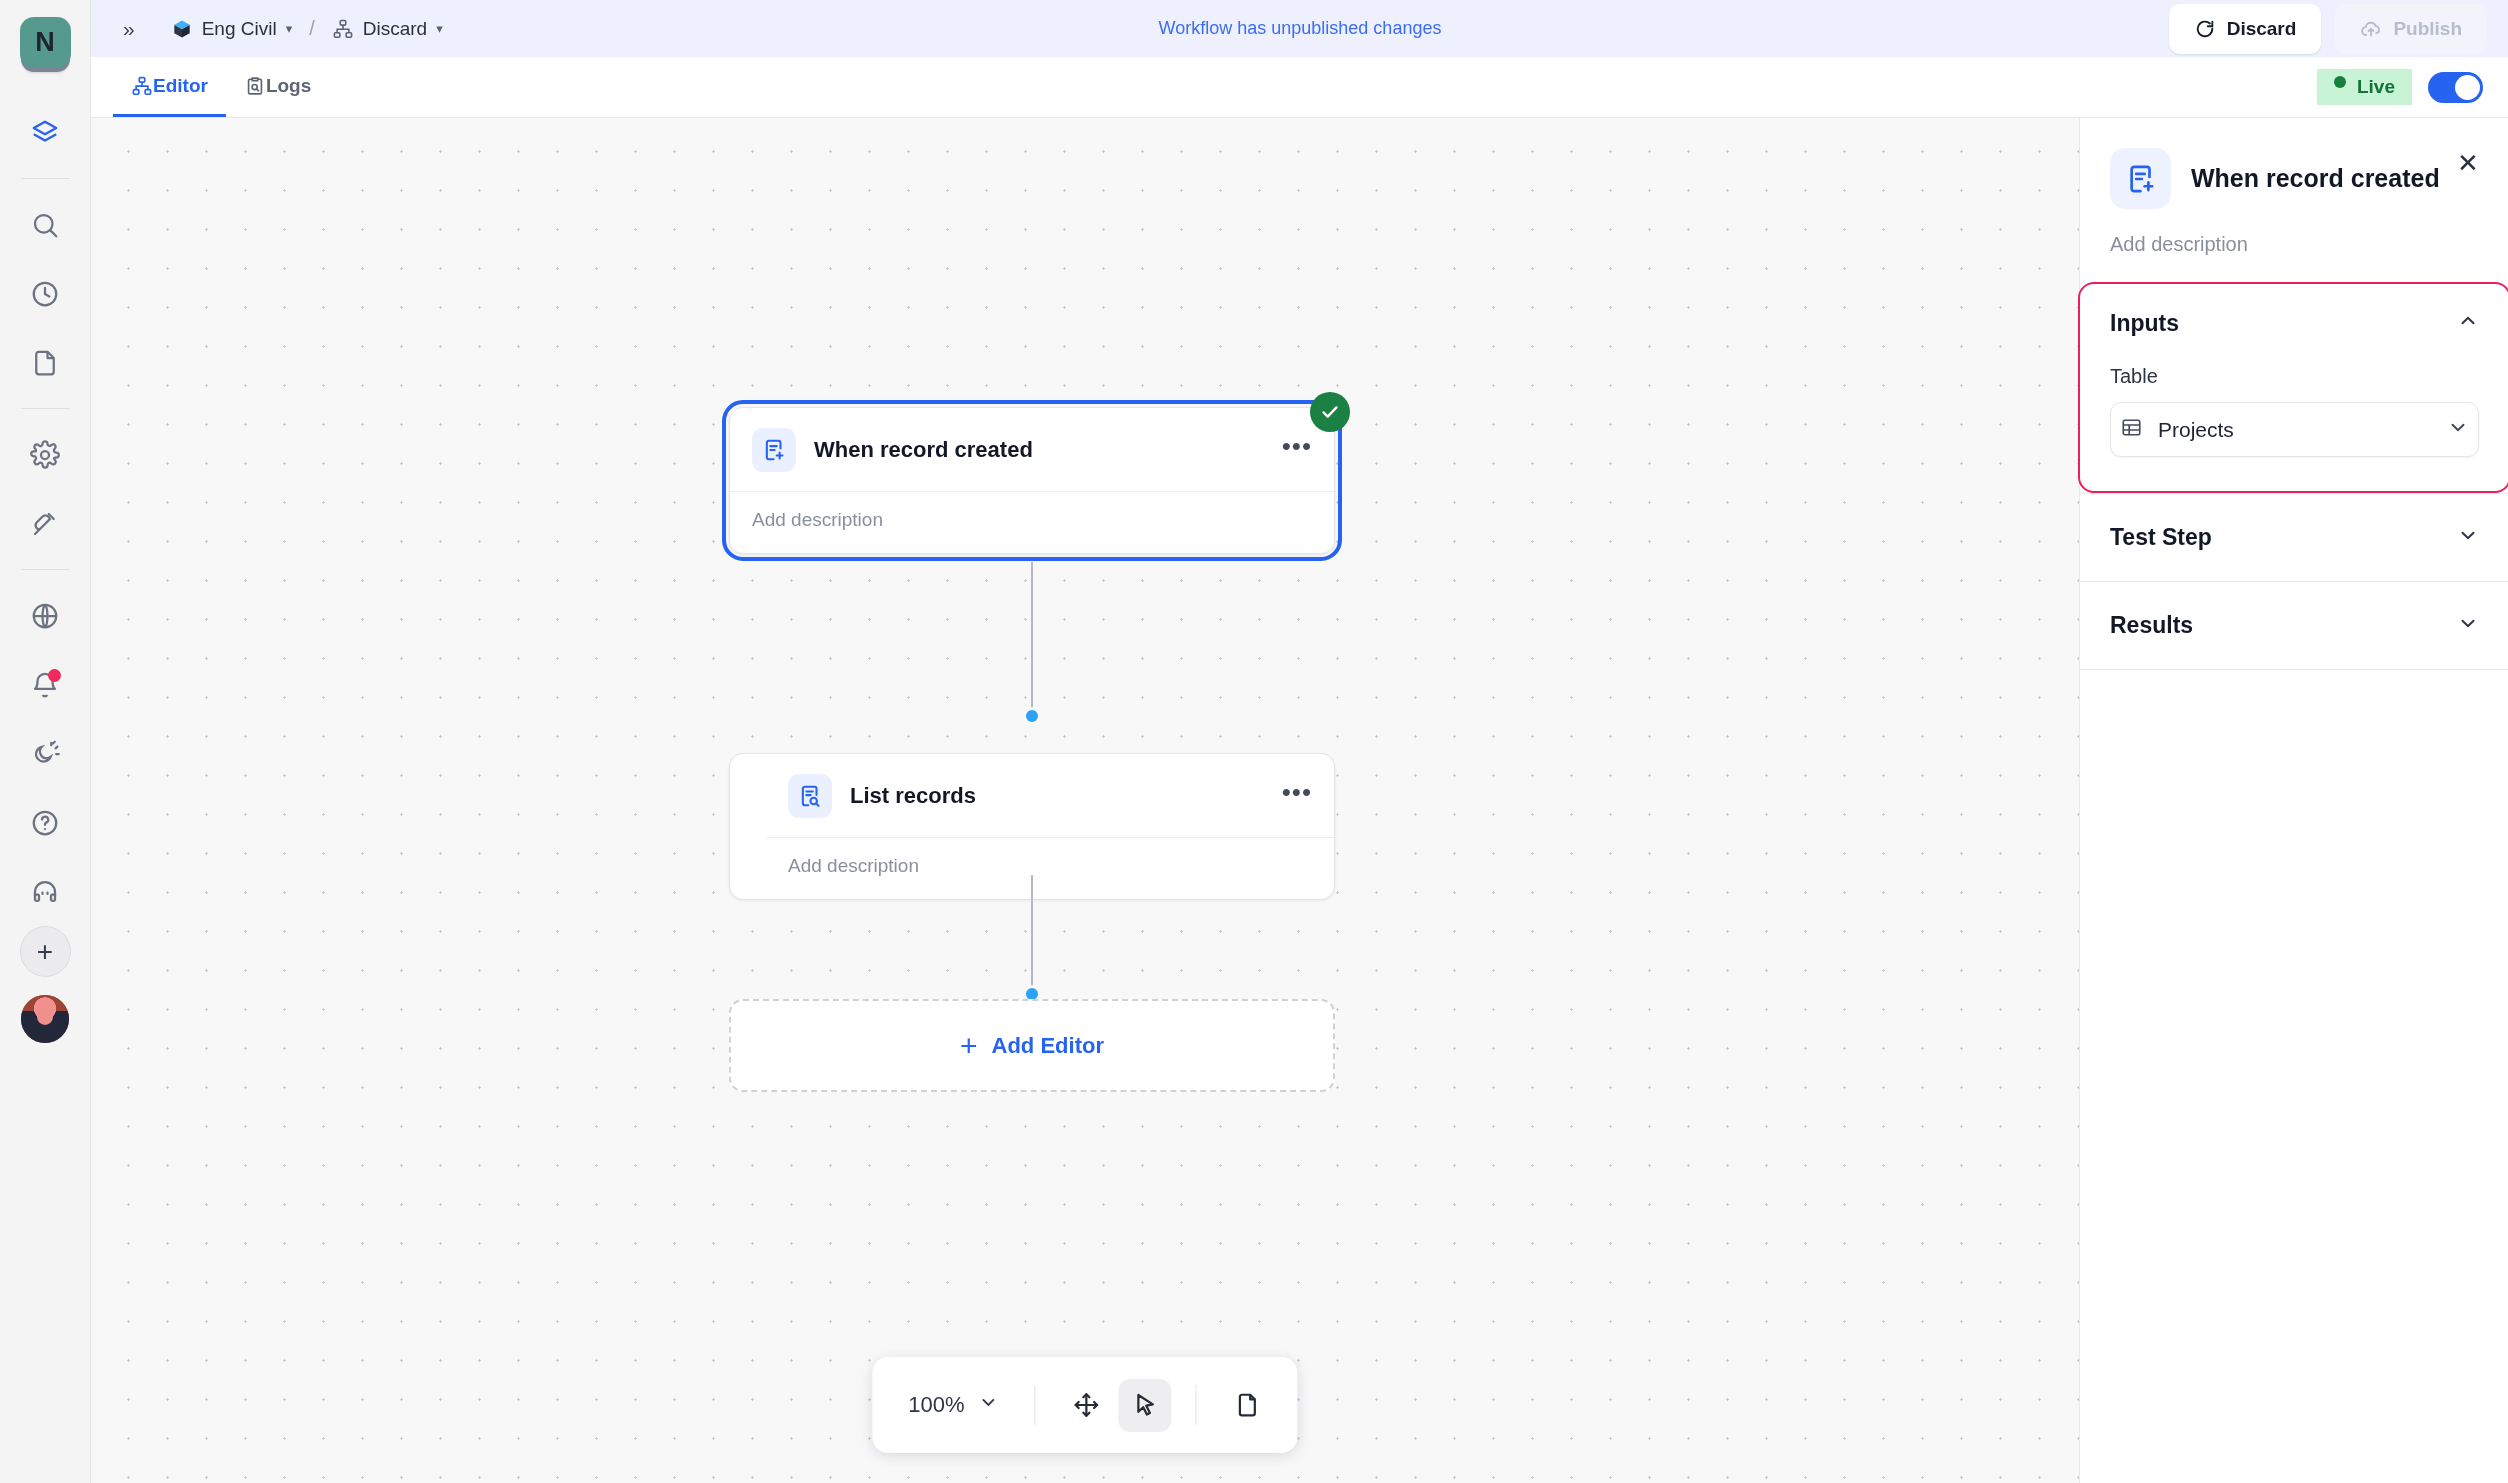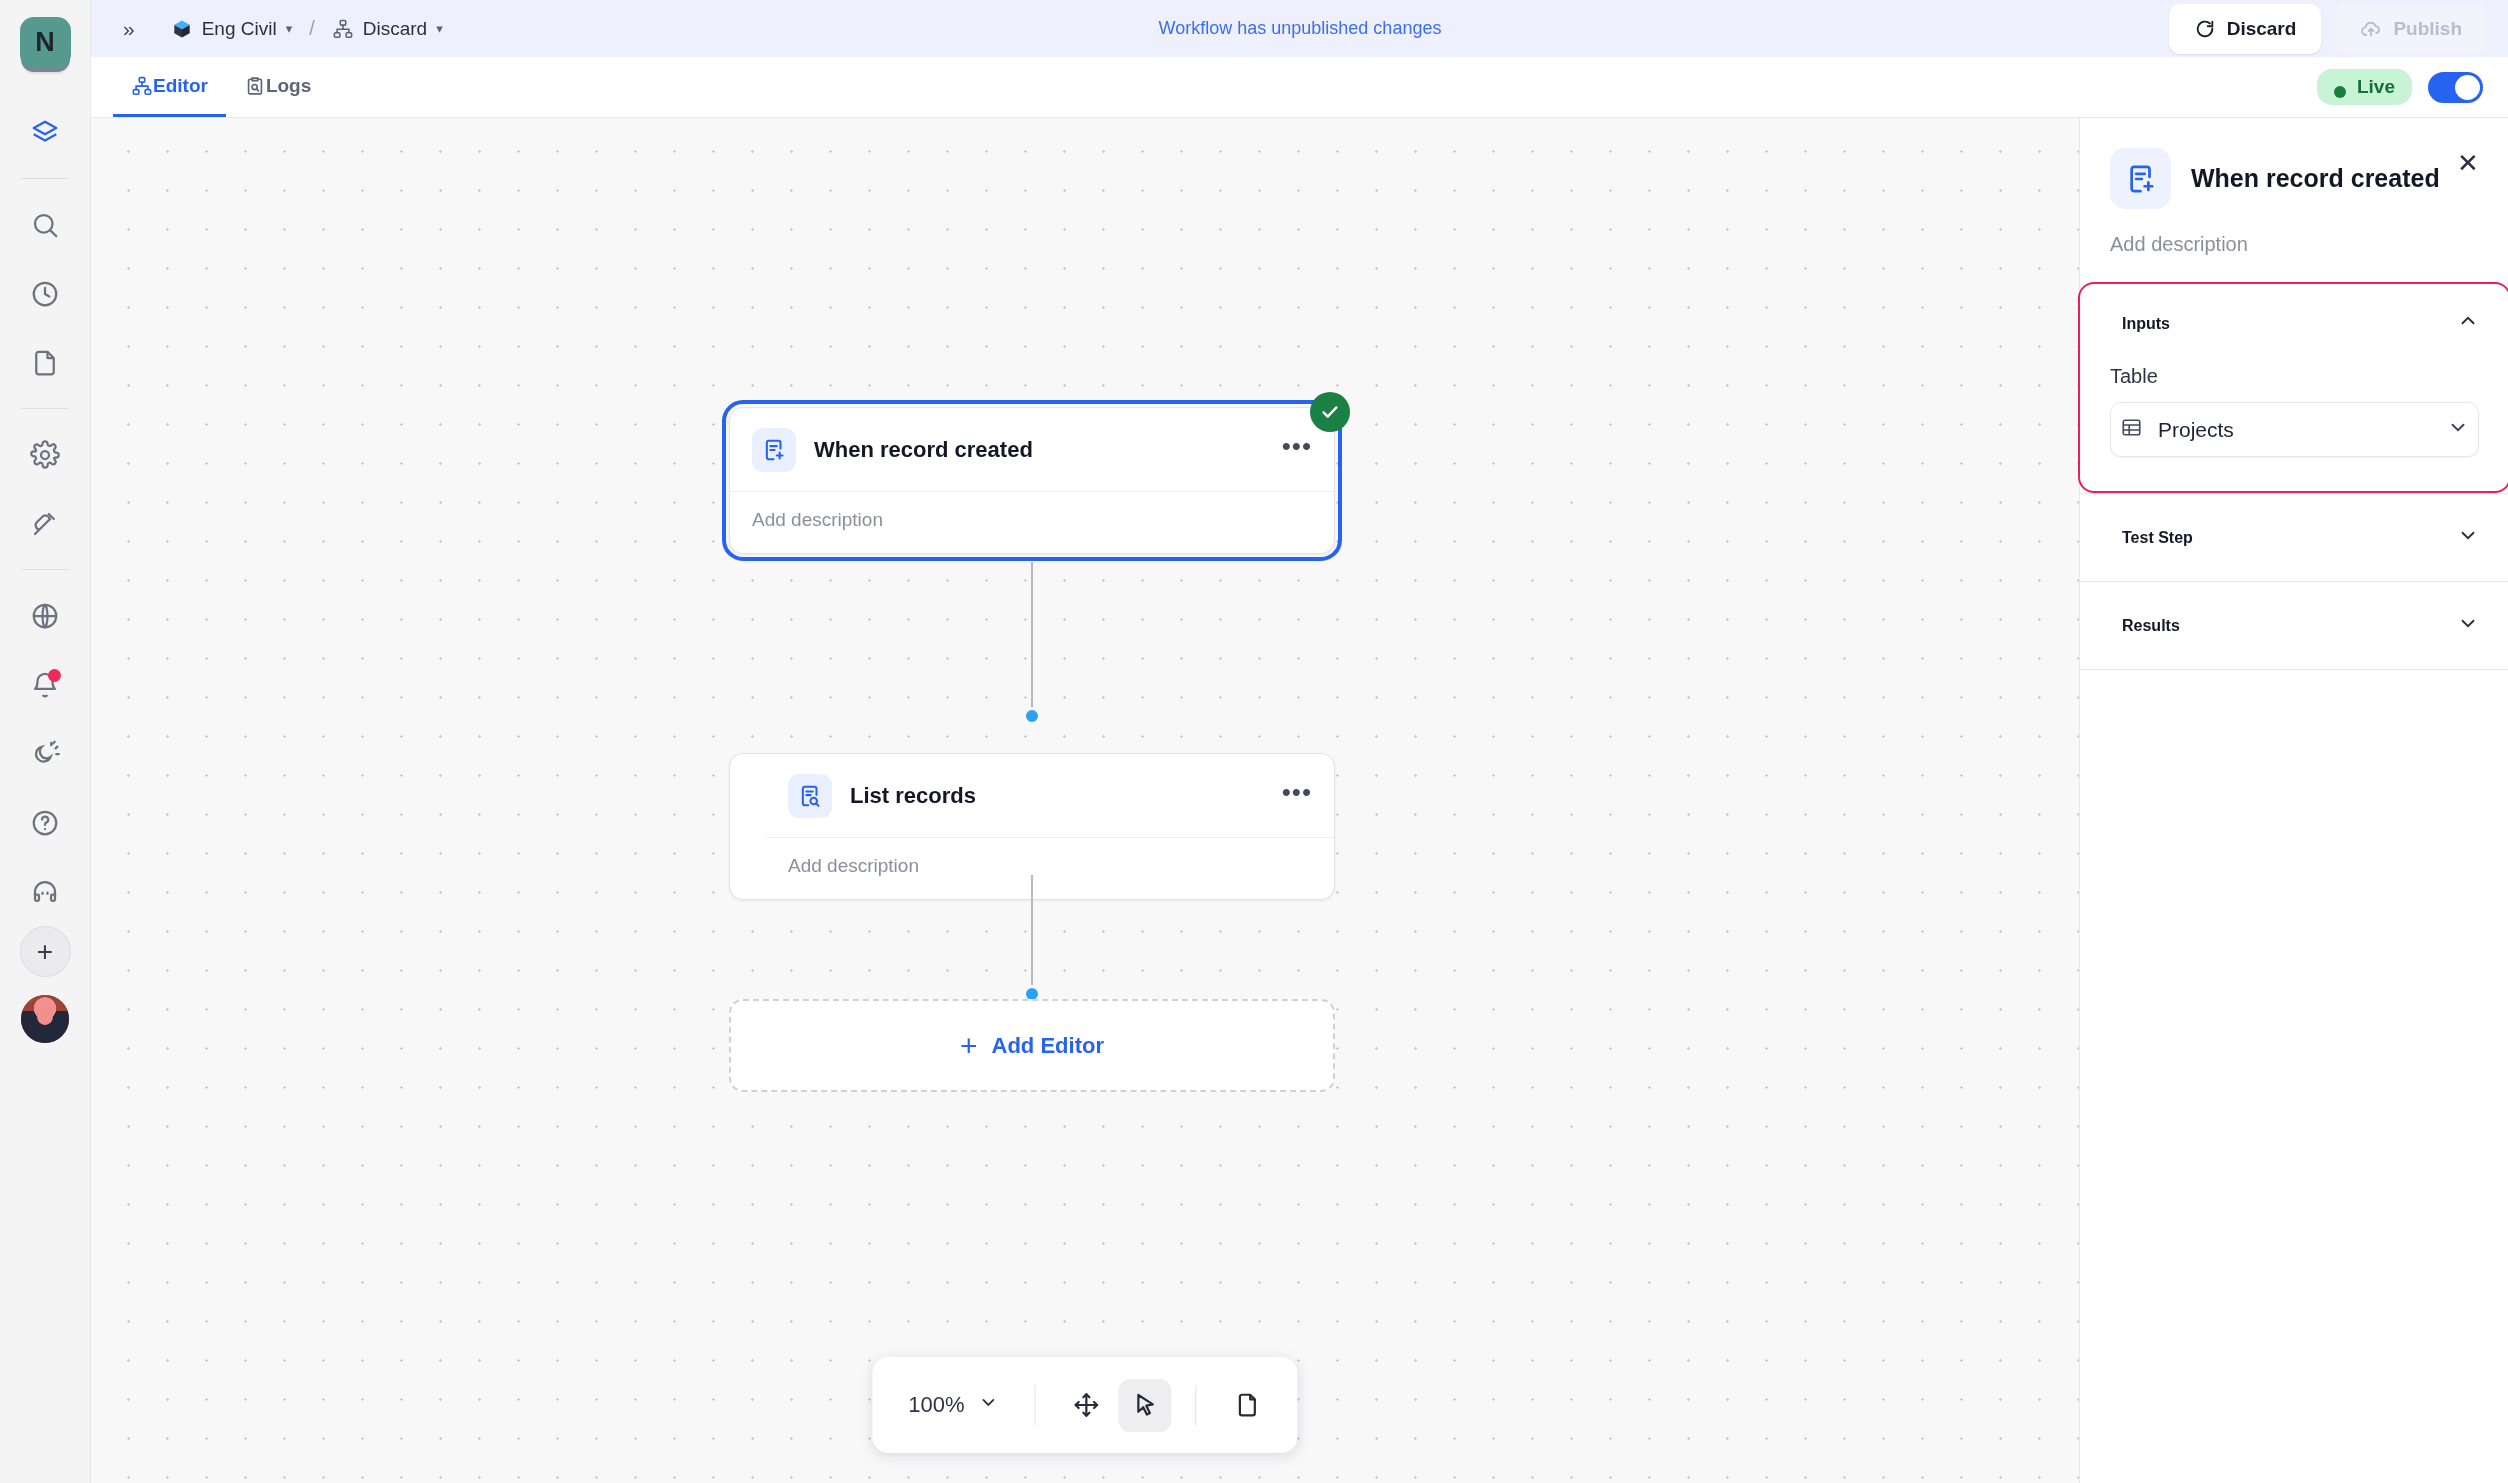--- a/index.html
+++ b/index.html
@@ -104,22 +104,22 @@
   }
   .tab {
     display: flex; align-items: center; 
     padding: 0 18px; cursor: pointer;
     font-size: 19px; font-weight: 700; color: #5d6475;
     border-bottom: 3px solid transparent;
   }
   .tab.active { color: #2563f0; border-bottom-color: #2563f0; }
   .tabbar-right { margin-left: auto; display: flex; align-items: center; gap: 16px; }
   .live-pill {
-    display: inline-flex; align-items: flex-end; gap: 11px;
-    background: #c8f3d4; color: #12733a; border-radius: 15px;
+    display: inline-flex; align-items: flex-start; gap: 11px;
+    background: #c8f3d4; color: #12733a; border-radius: 0;
     padding: 7px 17px; font-size: 19px; font-weight: 700;
   }
   .live-dot { width: 12px; height: 12px; border-radius: 50%; background: #17803d; }
   .switch {
     width: 55px; height: 31px; border-radius: 16px; background: #2563f0;
     position: relative; cursor: pointer;
   }
   .switch .knob {
     position: absolute; top: 3px; right: 3px; width: 25px; height: 25px;
     border-radius: 50%; background: #fff;
@@ -221,21 +221,21 @@
     border-top: 1px solid #eaeaee;
     padding: 26px 30px 28px 30px;
   }
   .section.highlight {
     border: 2px solid #ec1e5c; border-radius: 16px;
     margin: 0 -2px; padding-bottom: 34px;
   }
   .section-row {
     display: flex; align-items: center; cursor: pointer;
   }
-  .section-title { font-size: 16px; font-weight: 700; color: #131826; margin-left: 12px; }
+  .section-title { font-size: 23px; font-weight: 700; color: #131826; }
   .section-chev { margin-left: auto; color: #2a3040; font-size: 17px; }
   .field-label { font-size: 20px; color: #2e3445; margin: 28px 0 14px 0; }
   .select {
     height: 55px; border: 1px solid #e6e7ec; border-radius: 11px;
     background: #fff; display: flex; align-items: center; gap: 15px;
     padding: 0 9px; cursor: pointer;
     box-shadow: 0 1px 2px rgba(16,24,40,.05);
   }
   .select-value { font-size: 21px; color: #1d2333; }
   .select-chev { margin-left: auto; color: #3b4254; font-size: 17px; }

